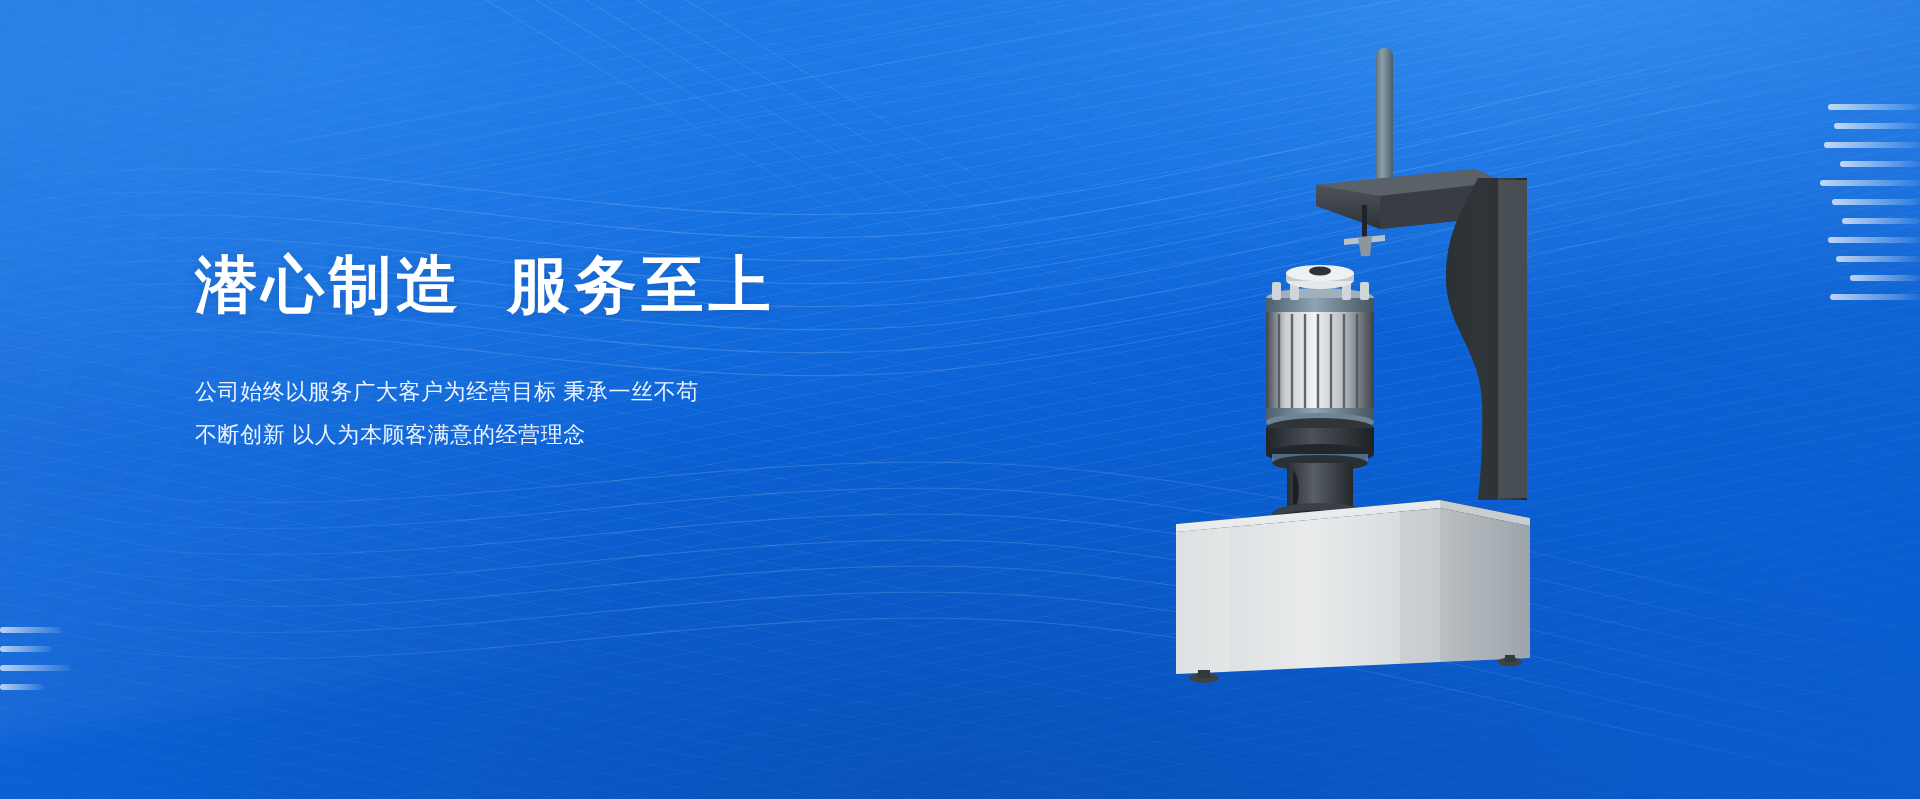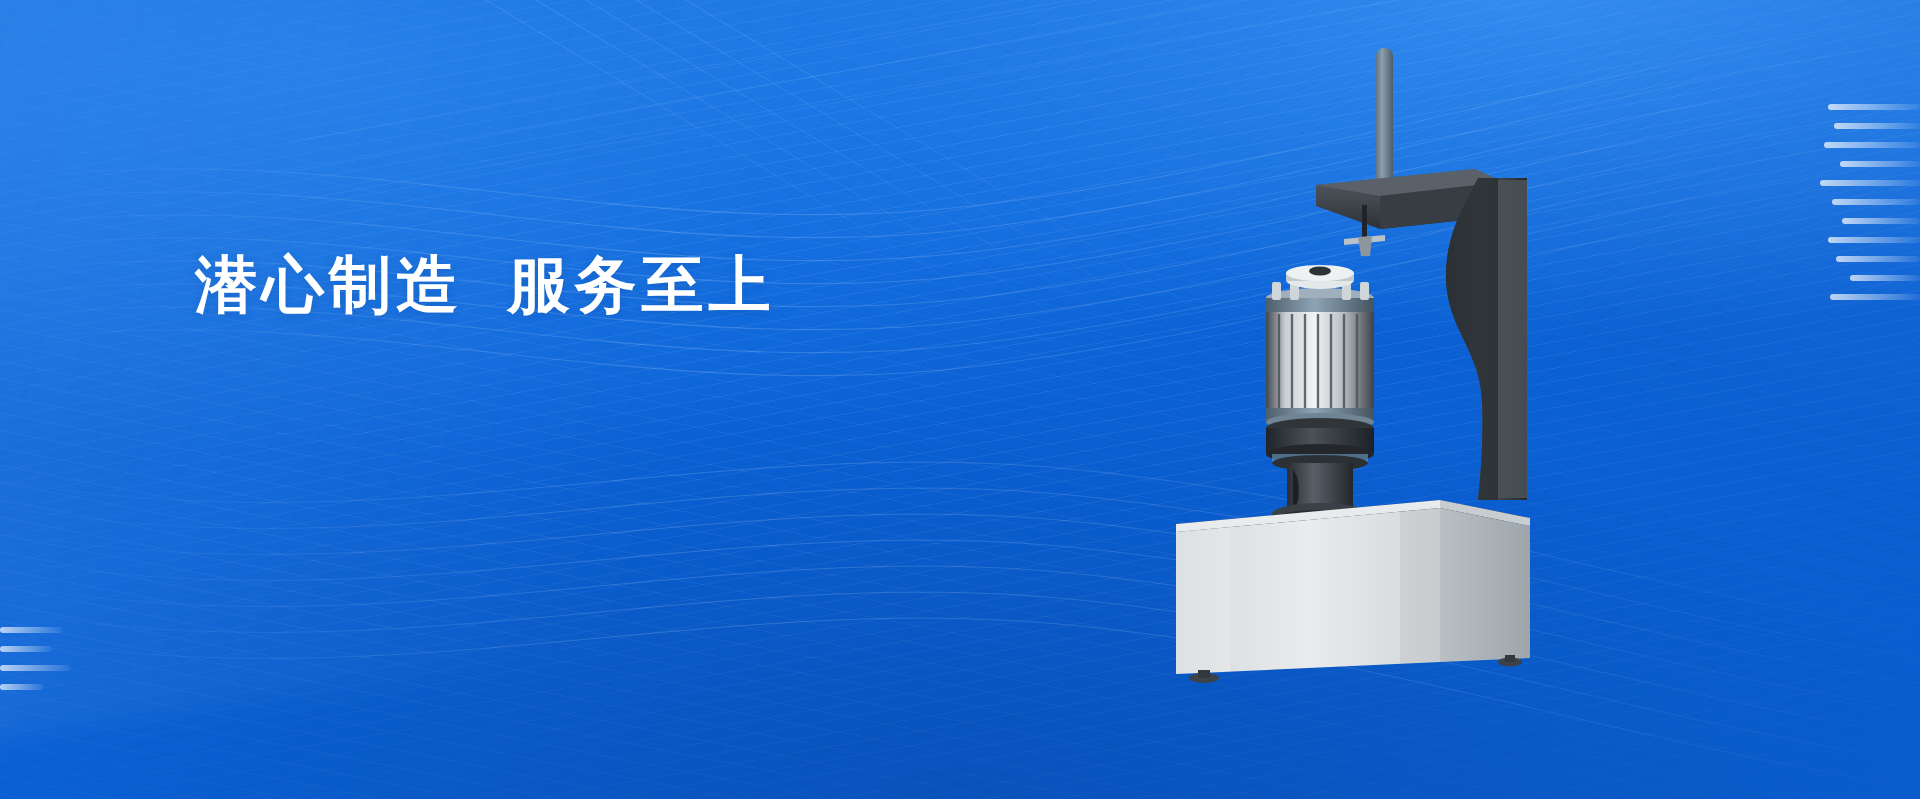--- a/index.html
+++ b/index.html
@@ -196,20 +196,24 @@
 
   <div class="ticks ticks-left">
     <div class="tick" style="width:62px"></div>
     <div class="tick" style="width:52px"></div>
     <div class="tick" style="width:70px"></div>
     <div class="tick" style="width:44px"></div>
   </div>
 
   <div class="copy">
     <div class="headline">潜心制造  服务至上</div>
+    <div class="subcopy">
+      <span class="sline">公司始终以服务广大客户为经营目标 秉承一丝不苟</span>
+      <span class="sline">不断创新 以人为本顾客满意的经营理念</span>
+    </div>
   </div>
 
   <div class="machine">
     <svg viewBox="0 0 520 660" preserveAspectRatio="xMidYMid meet">
       <defs>
         <linearGradient id="rod" x1="0" y1="0" x2="1" y2="0">
           <stop offset="0" stop-color="#5f7280"></stop>
           <stop offset="0.35" stop-color="#8ba0ad"></stop>
           <stop offset="1" stop-color="#4d5d69"></stop>
         </linearGradient>

